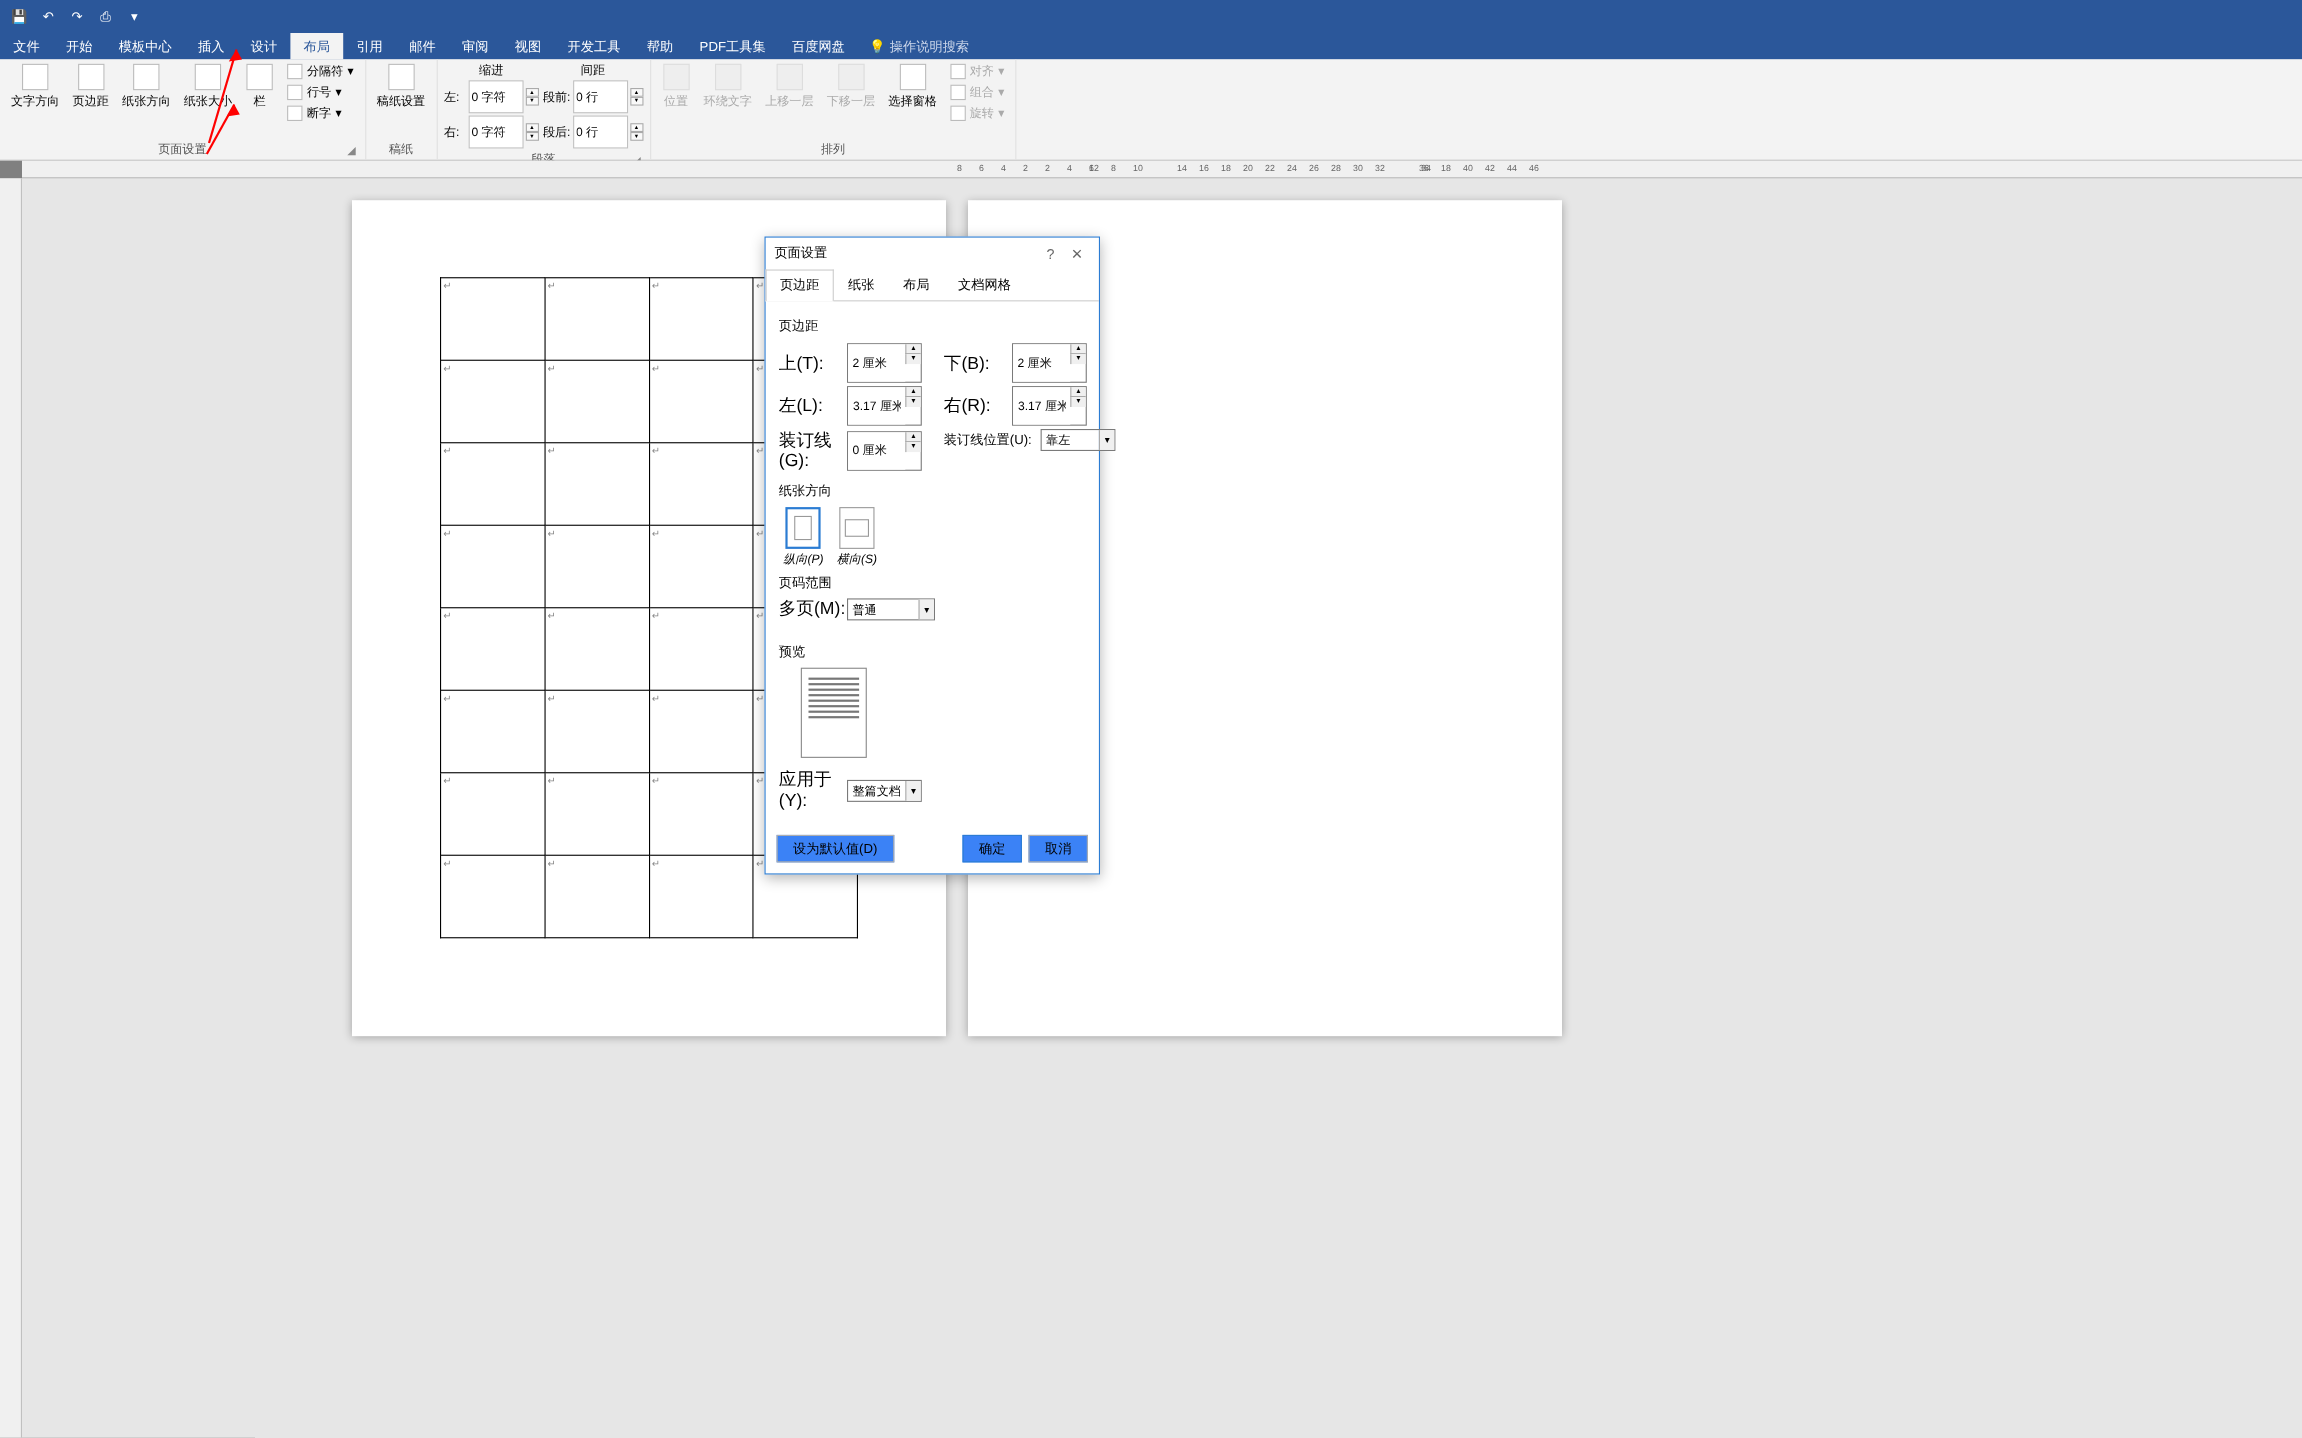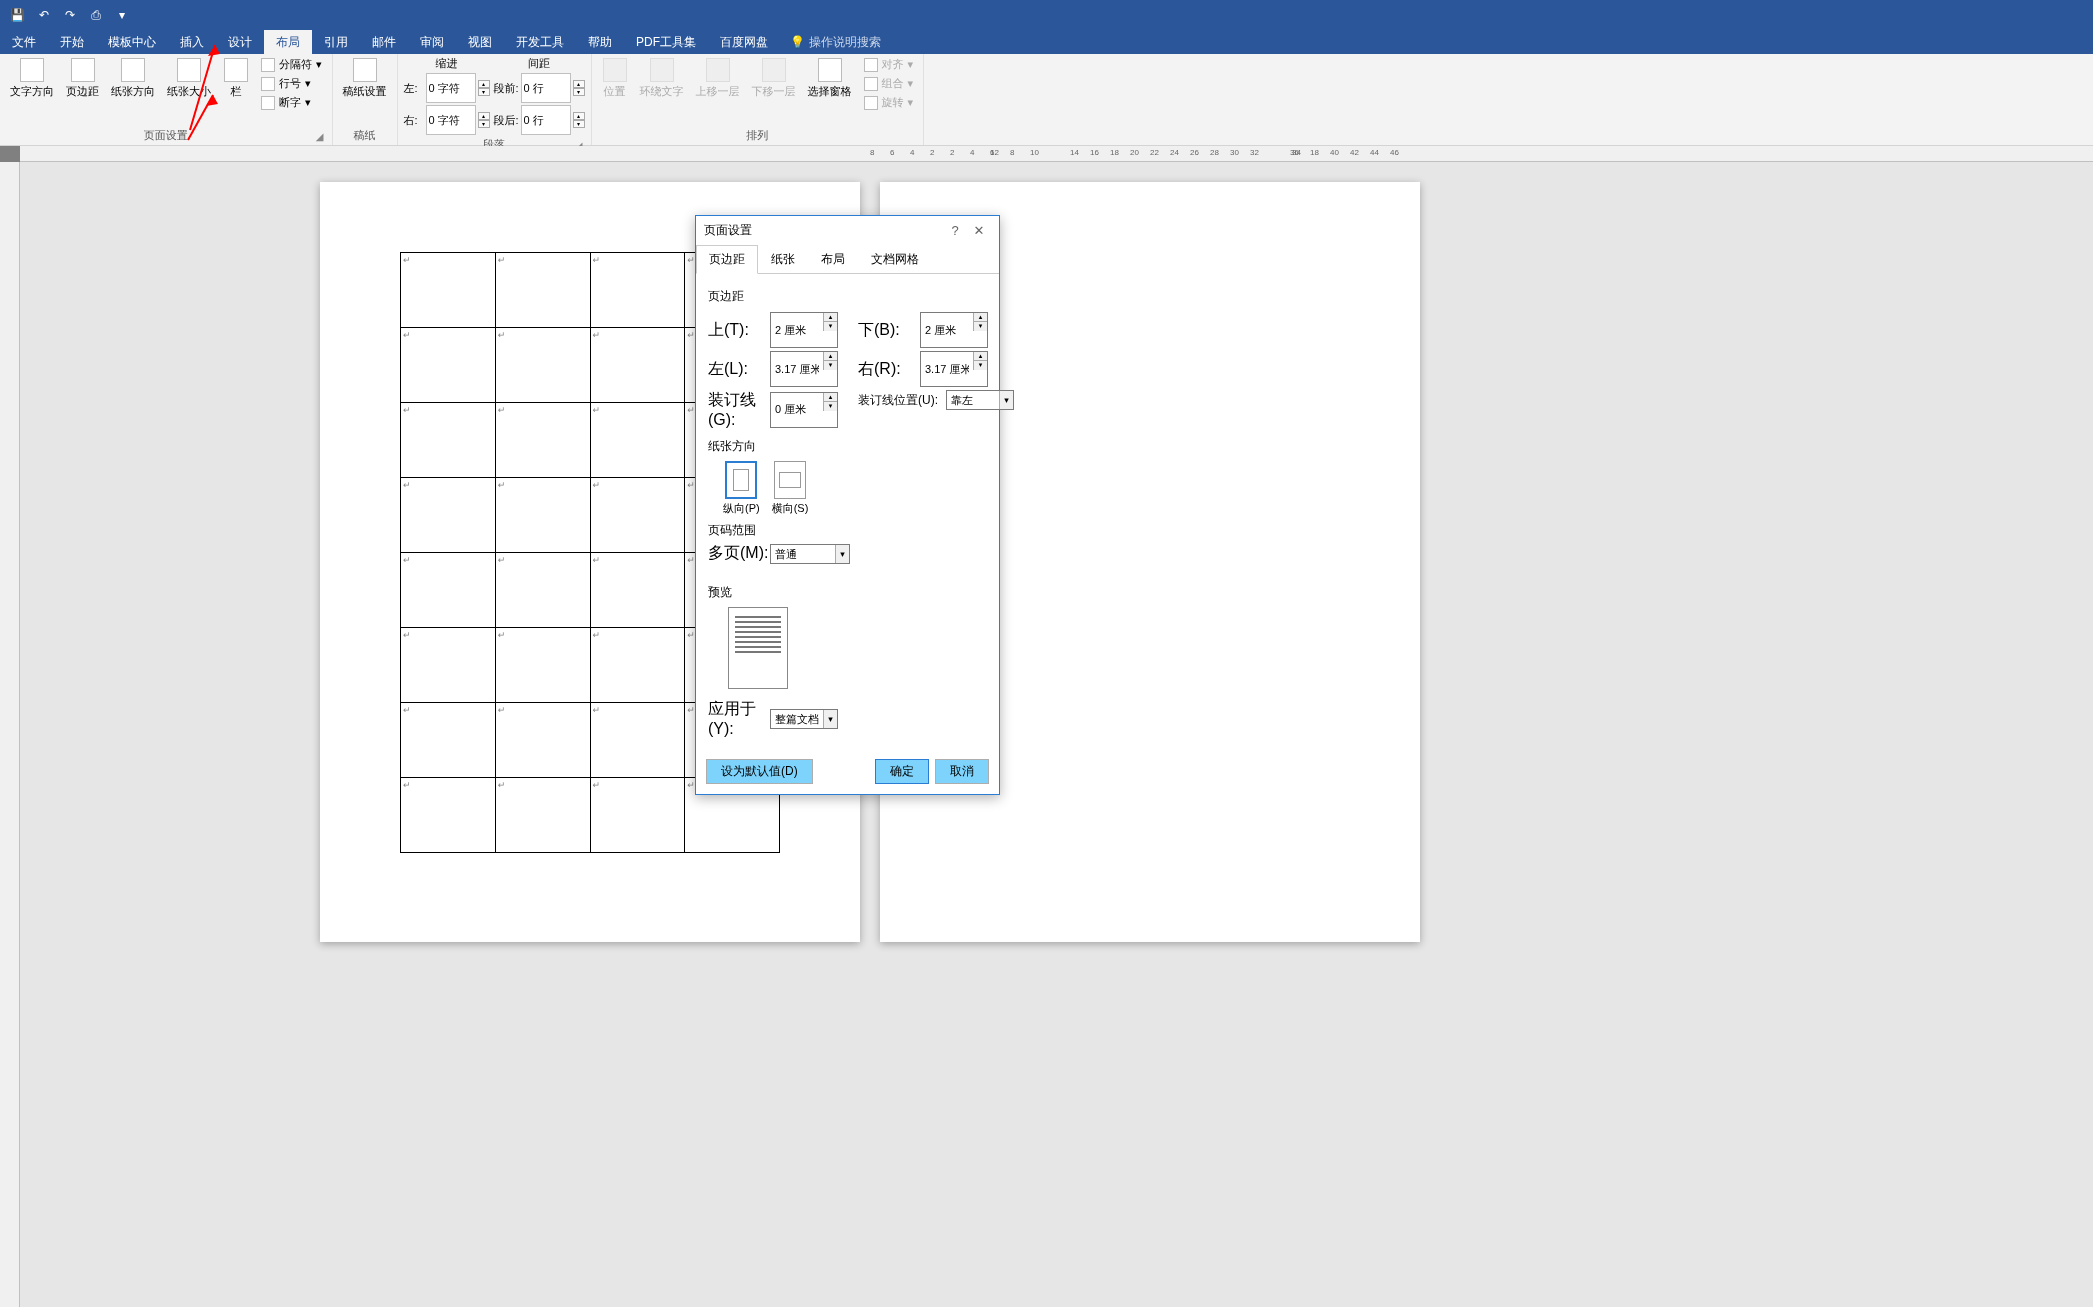--- a/index.html
+++ b/index.html
@@ -62,29 +62,29 @@
 .field-row .fl2 { width: 88px; font-size: 12px; }
 .spinbox { display: flex; border: 1px solid #7a7a7a; height: 36px; }
 .spinbox input { border: none; width: 52px; font-size: 11px; padding: 0 4px; }
 .spinbox .sp { display: flex; flex-direction: column; }
 .spinbox .sp div { width: 14px; height: 9px; border-left: 1px solid #aaa; font-size: 7px; text-align: center; line-height: 8px; background: #f0f0f0; cursor: pointer; }
 .spinbox .sp div:first-child { border-bottom: 1px solid #aaa; }
 .combo { display: flex; border: 1px solid #7a7a7a; height: 20px; }
 .combo .cv { width: 52px; padding: 2px 4px; font-size: 11px; }
 .combo .cb { width: 14px; border-left: 1px solid #aaa; text-align: center; font-size: 9px; background: #f0f0f0; cursor: pointer; line-height: 18px; }
 .two-col { display: flex; gap: 20px; }
-.orient-row { display: flex; gap: 12px; margin: 6px 15px; }
+.orient-row { display: flex; gap: 12px; margin: 6px 4px; font-style: italic; }
 .orient { display: flex; flex-direction: column; align-items: center; font-size: 11px; cursor: pointer; }
 .orient .box { width: 32px; height: 38px; border: 1px solid #999; display: flex; align-items: center; justify-content: center; margin-bottom: 2px; }
 .orient.selected .box { border: 2px solid #2b7cd3; }
 .orient .pg { background: #fff; border: 1px solid #999; }
 .preview-box { width: 60px; height: 82px; border: 1px solid #888; margin: 6px 0 10px 20px; padding: 8px 6px; display: flex; flex-direction: column; gap: 3px; }
 .preview-box .ln { height: 2px; background: #777; }
 .dlg-footer { display: flex; padding: 8px 10px 10px 10px; align-items: center; }
-.btn { border: 1px solid #adadad; background: #7dd3fc; padding: 3px 14px; font-size: 12px; cursor: pointer; }
+.btn { border: 1px solid #adadad; background: #3b82f6; padding: 3px 14px; font-size: 12px; cursor: pointer; }
 .btn.primary { border: 1px solid #2b7cd3; }
 .dlg-footer .spacer { flex: 1; }
 
 
 .arrow { position: absolute; pointer-events: none; }
 .arrow-line { stroke: #ff0000; stroke-width: 2; fill: none; }
 .arrow-head { fill: #ff0000; }
 </style>
 </head>
 <body>

